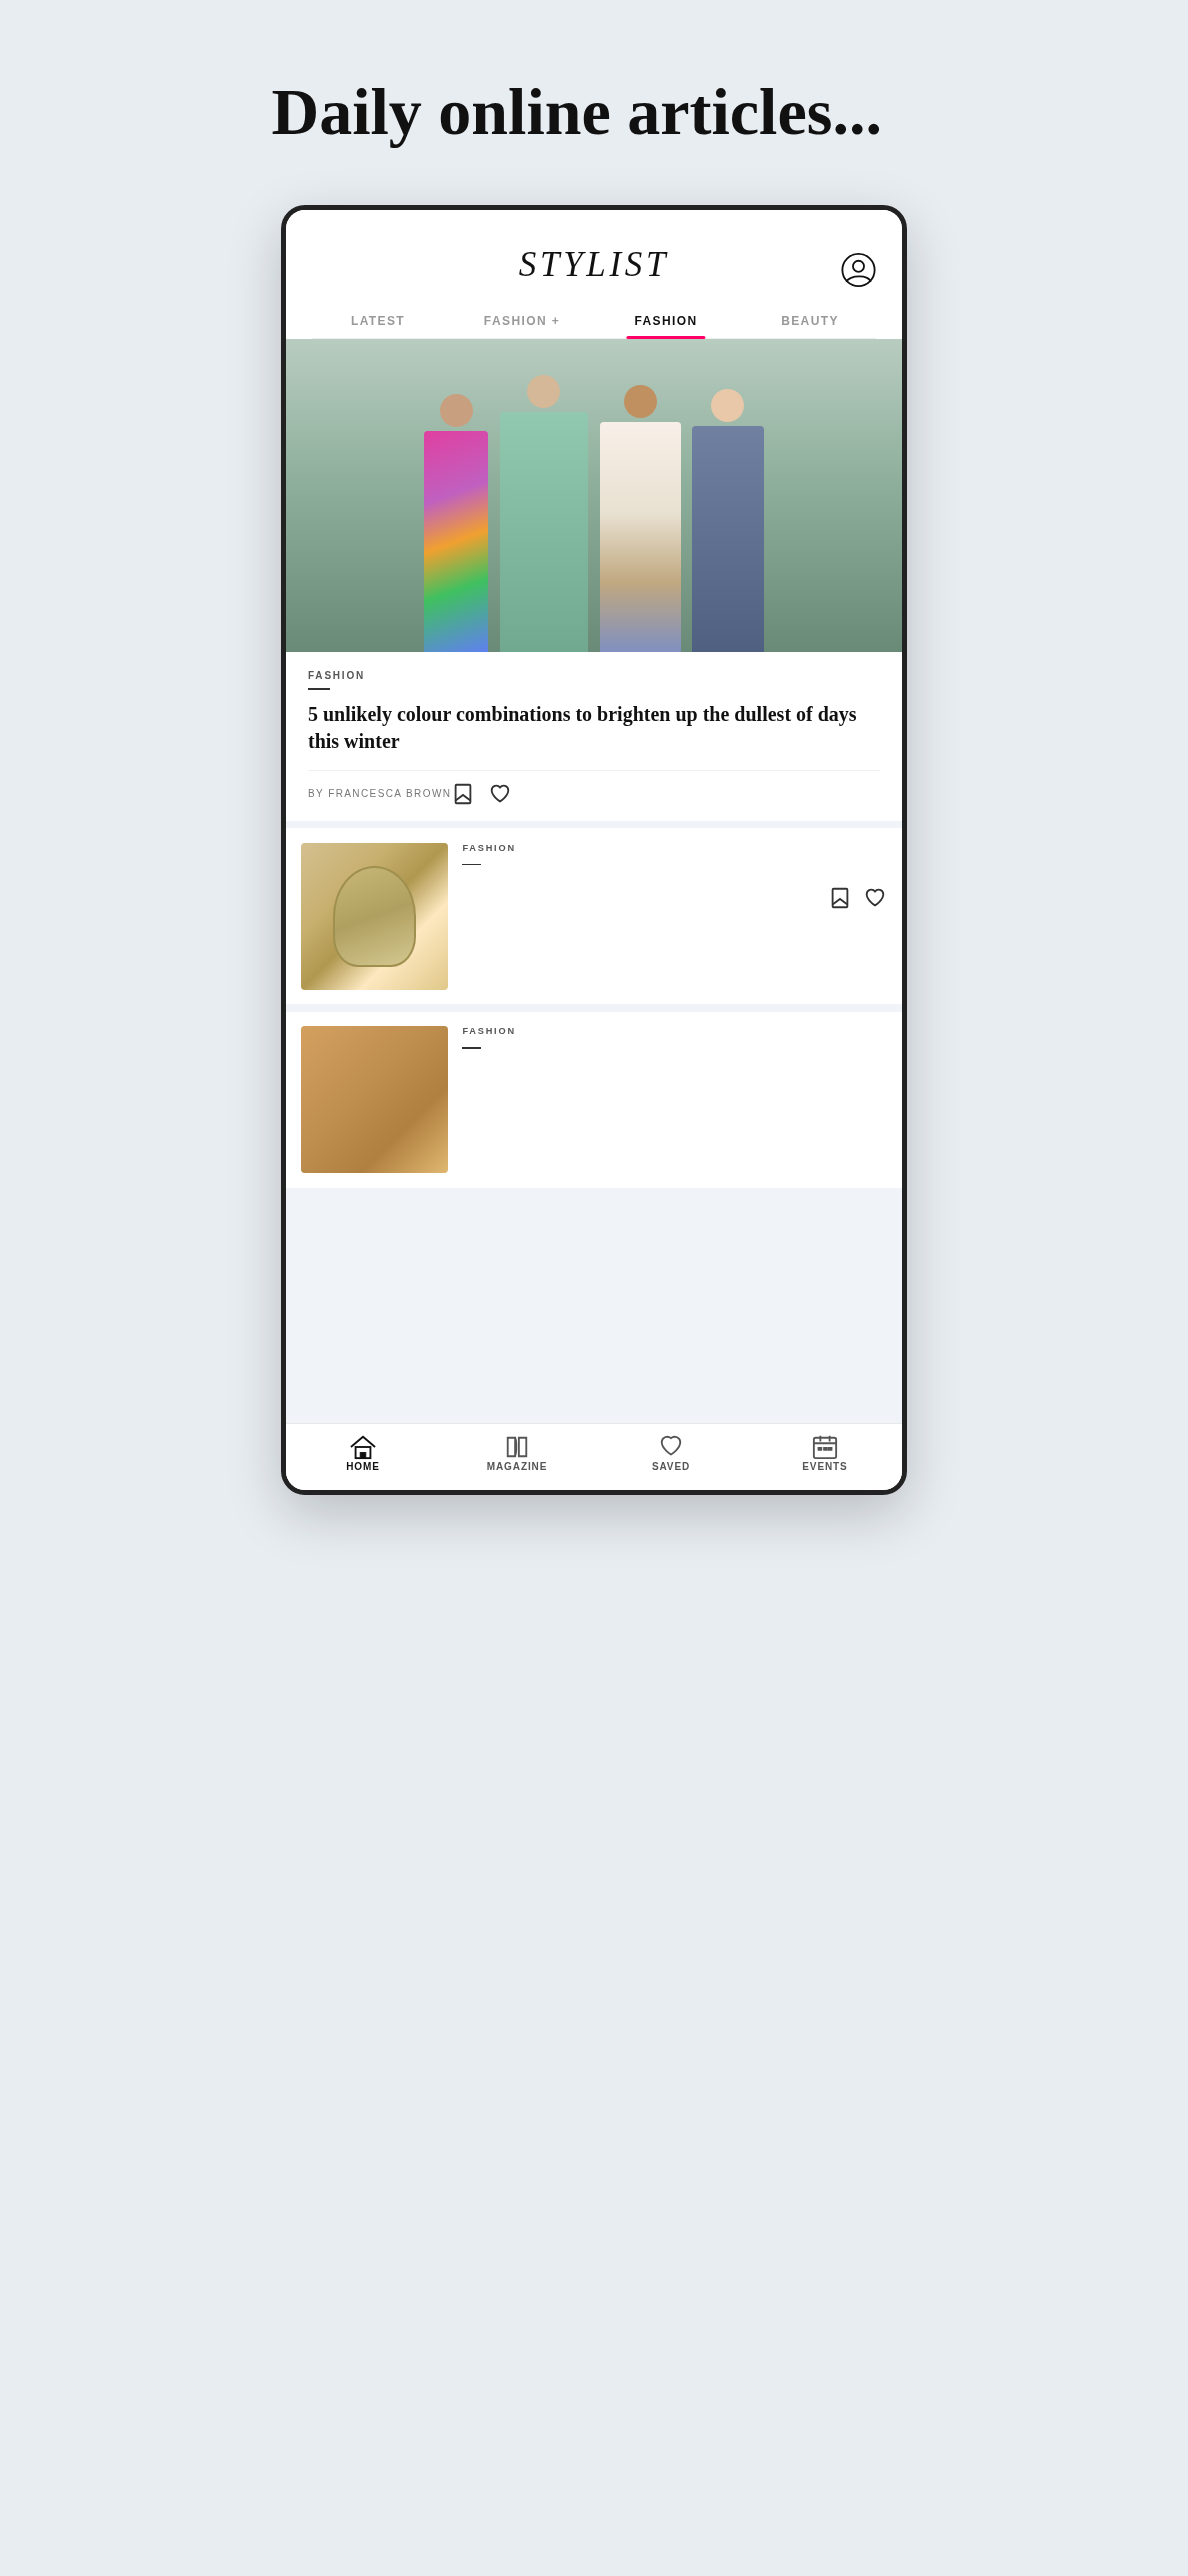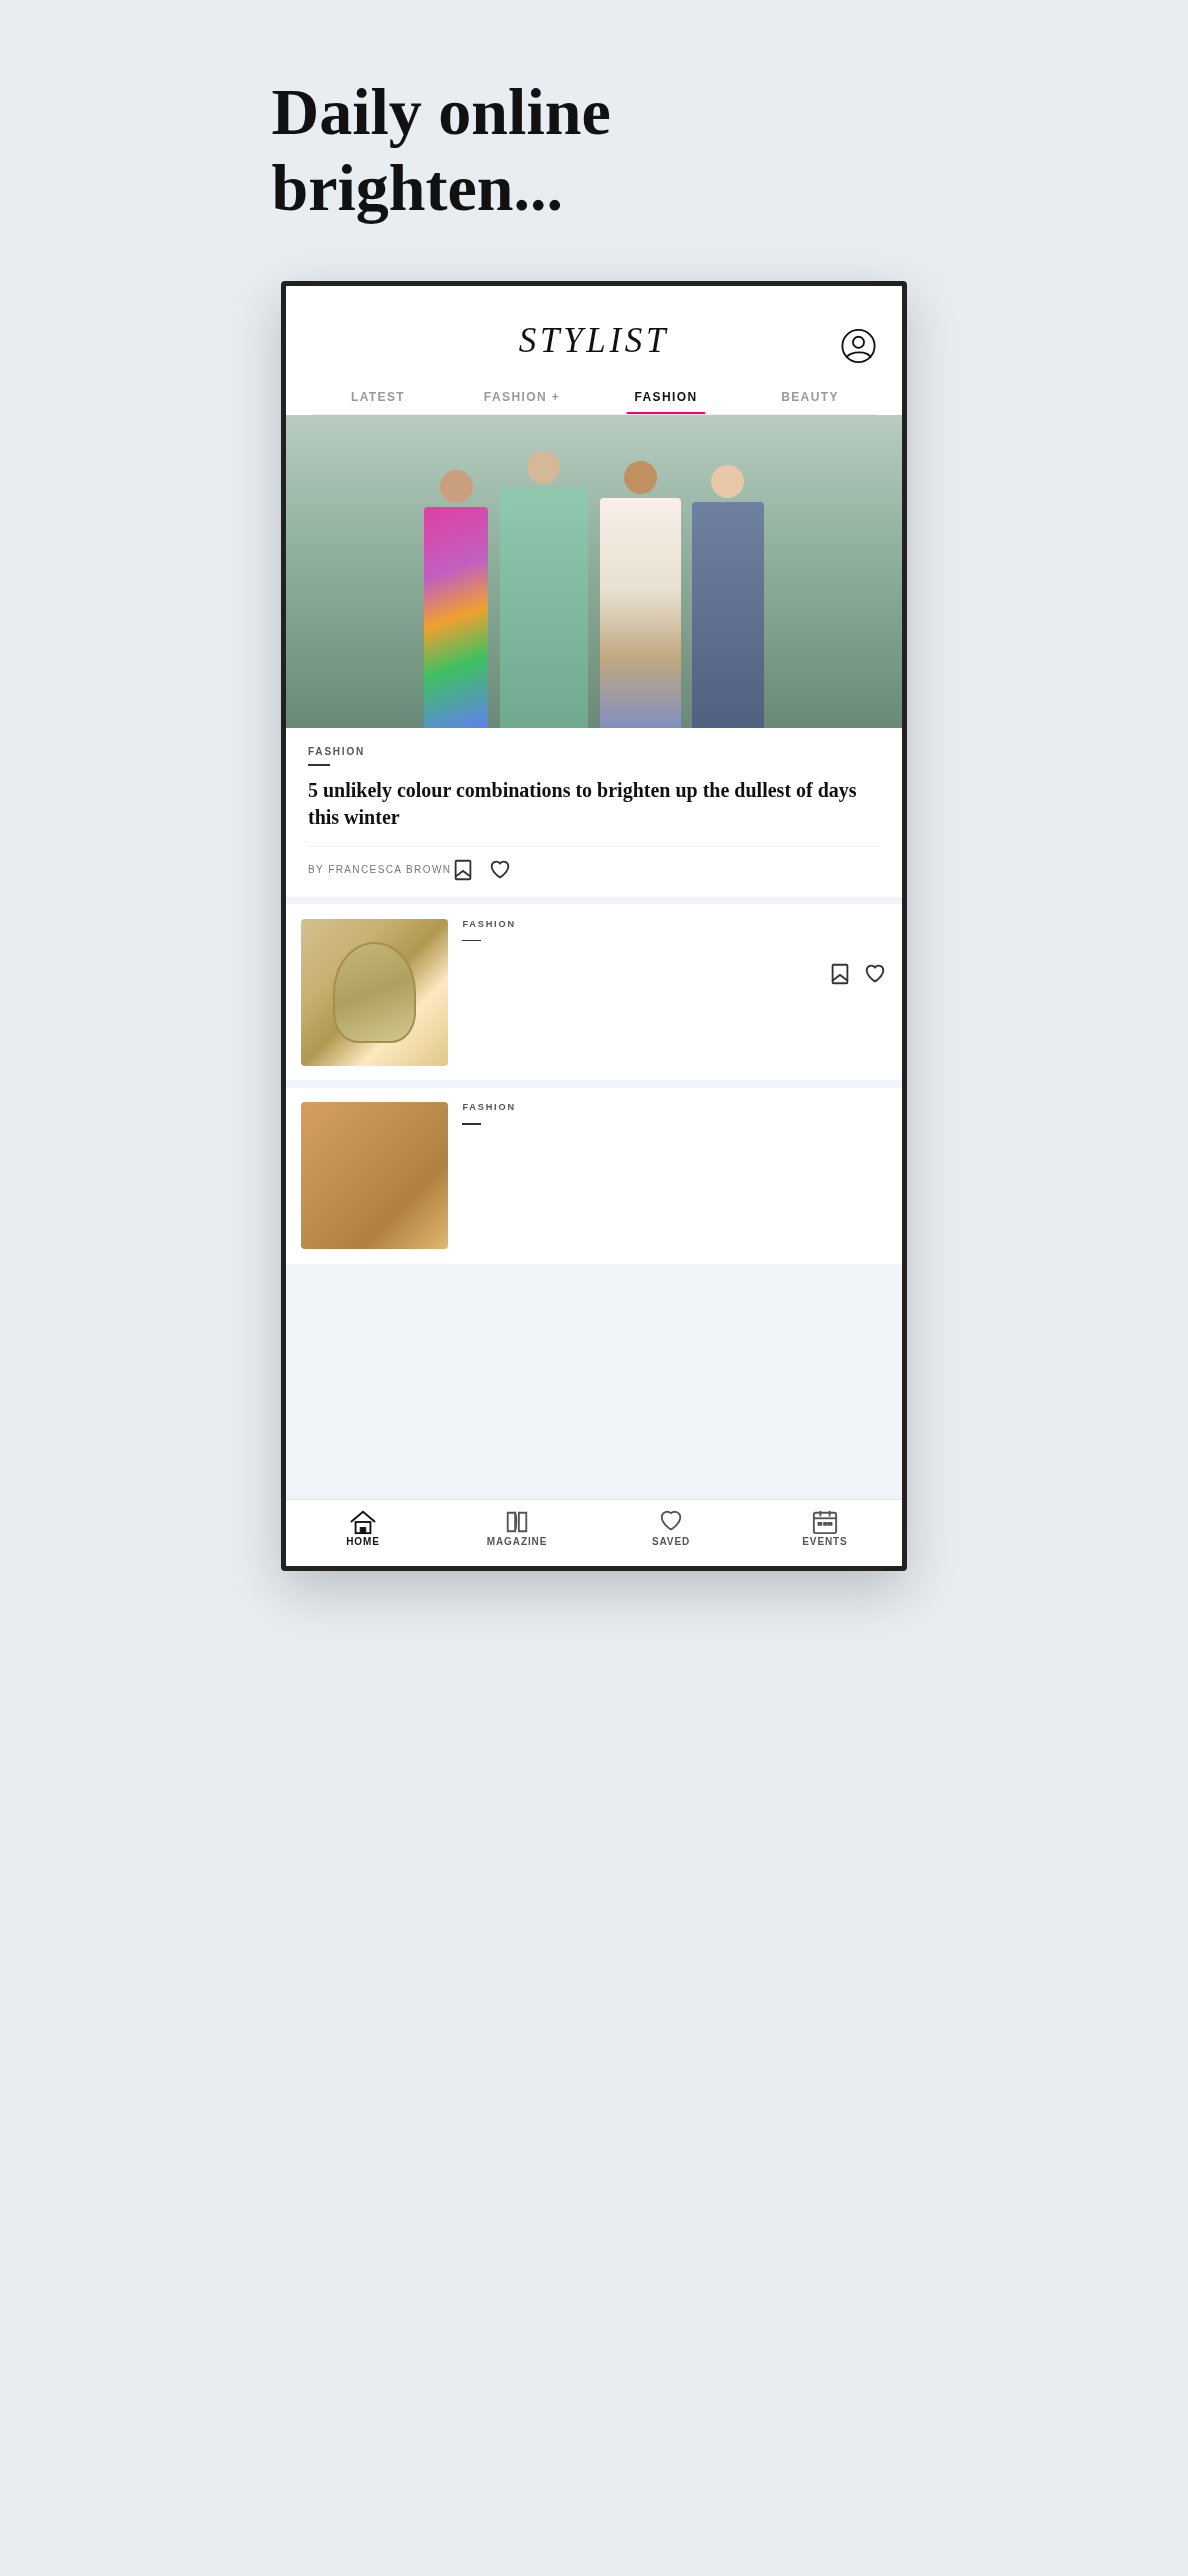--- a/index.html
+++ b/index.html
@@ -21,21 +21,21 @@
       text-align: left;
       width: 100%;
       max-width: 645px;
       margin-bottom: 55px;
       line-height: 1.15;
       font-family: Georgia, serif;
     }
 
     .phone-frame {
       background: white;
-      border-radius: 4px;
+      border-radius: 24px;
       border: 5.5px solid #222;
       width: 626px;
       min-height: 1290px;
       overflow: hidden;
       box-shadow: 0 18.4px 55px rgba(0,0,0,0.2);
       display: flex;
       flex-direction: column;
     }
 
     
@@ -379,21 +379,21 @@
 
     .nav-item.active .nav-item-icon svg path,
     .nav-item.active .nav-item-icon svg rect,
     .nav-item.active .nav-item-icon svg polygon {
       stroke: #111;
     }
   </style>
 </head>
 <body>
 
-<h1 class="page-title">Daily online brighten...</h1>
+<h1 class="page-title">Daily online articles...</h1>
 
 <div class="phone-frame">
 
   <div class="app-header">
     <div class="app-logo-row">
       <span class="app-logo">STYLIST</span>
       <div class="profile-icon">
         <svg viewBox="0 0 38 38" fill="none" xmlns="http://www.w3.org/2000/svg">
           <circle cx="19" cy="19" r="17.5" stroke="#111" stroke-width="2"></circle>
           <circle cx="19" cy="15" r="6" stroke="#111" stroke-width="2"></circle>

